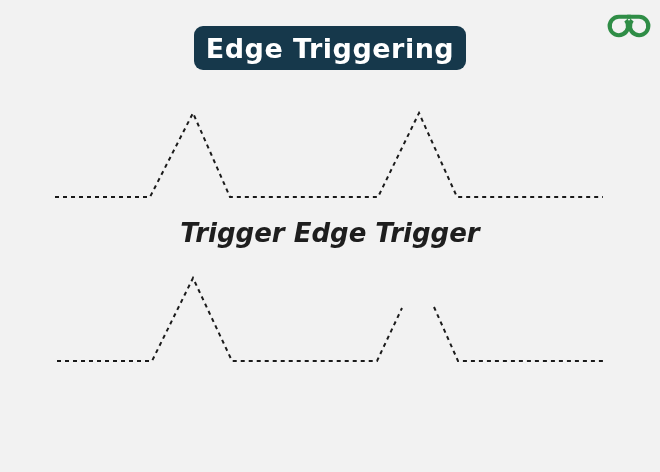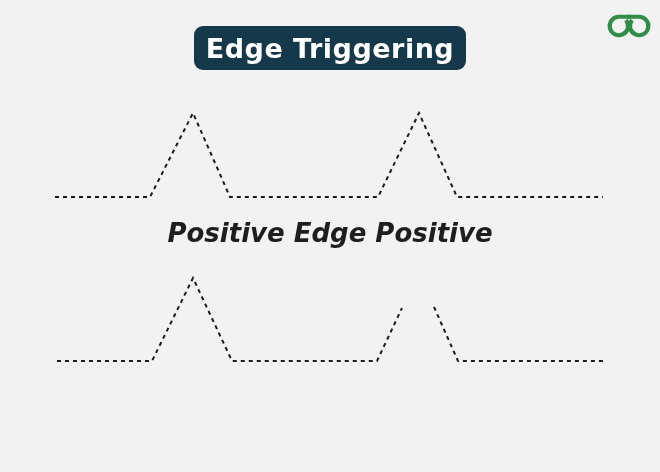--- a/index.html
+++ b/index.html
@@ -82,21 +82,21 @@
 
     <path d="M 54 11 H 28 A 20 20 0 1 0 43.3 18.1"></path>
 
     <path d="M 46 11 H 72 A 20 20 0 1 1 56.7 18.1"></path>
   </svg>
 
   <svg class="wave-svg wave-1" viewBox="0 0 560 105">
       <polyline points="5,97 100,97 143,13 180,97 328,97 369,13 407,97 553,97" fill="none" stroke="#1a1a1a" stroke-width="2" stroke-dasharray="4 4"></polyline>
     </svg>
 
-  <div class="wave-label label-1">Positive Edge Positive</div>
+  <div class="wave-label label-1">Trigger Edge Trigger</div>
 
   <svg class="wave-svg wave-2" viewBox="0 0 560 105">
       <polyline points="7,96 102,96 143,13 182,96 327,96 352,43" fill="none" stroke="#1a1a1a" stroke-width="2" stroke-dasharray="4 4"></polyline>
       <polyline points="384,42 408,96 553,96" fill="none" stroke="#1a1a1a" stroke-width="2" stroke-dasharray="4 4"></polyline>
     </svg>
 
 
 </div>
 
 </body></html>

